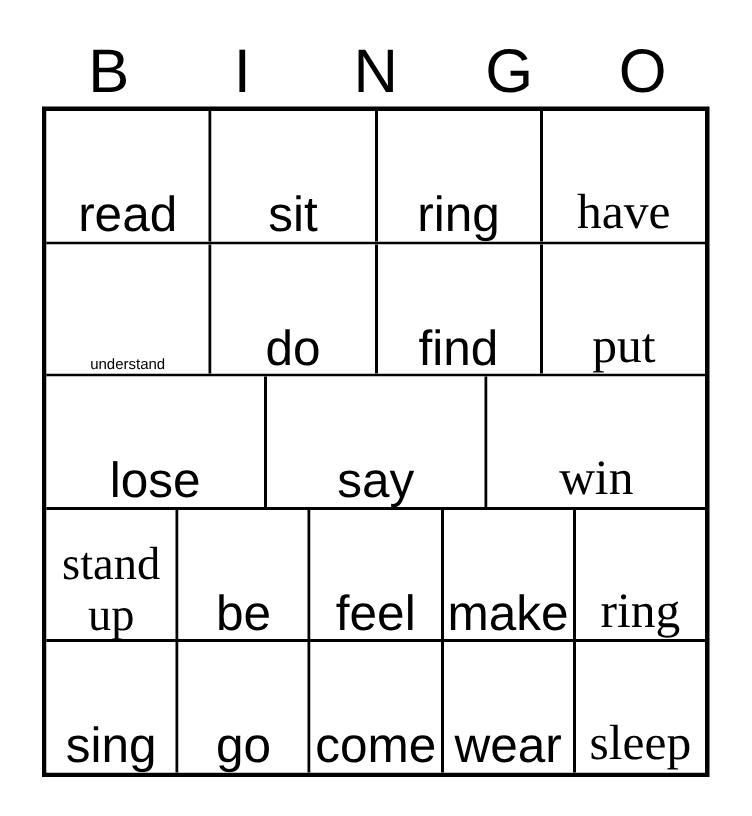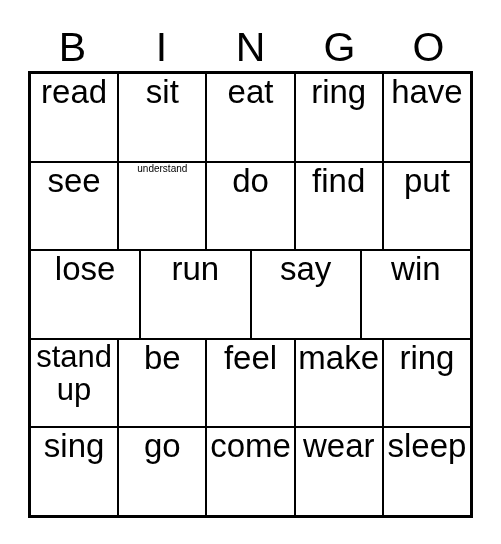--- a/index.html
+++ b/index.html
@@ -66,47 +66,49 @@
     border-bottom: 2px solid #000000;
     min-height: 0;
   }
   .bingo-row:last-child {
     border-bottom: none;
   }
   .bingo-cell {
     flex: 1 1 0;
     border-right: 2px solid #000000;
     display: flex;
-    align-items: flex-start;
+    align-items: flex-end;
     justify-content: center;
     text-align: center;
     box-sizing: border-box;
     padding: 0 12px;
     min-width: 0;
     overflow: hidden;
     background: #ffffff;
   }
   .bingo-cell:last-child {
     border-right: none;
+    font-family: Liberation Serif, serif;
   }
   .cell-text {
     font-size: 33px;
     line-height: 1.08;
     font-weight: 400;
     color: #000000;
     white-space: pre-line;
     user-select: none;
   }
   
   .cell-text.small {
     font-size: 10px;
     line-height: 1.1;
   }
   .cell-text.wrap {
     font-size: 31px;
+    font-family: Liberation Serif, serif;
   }
 </style>
 </head>
 <body>
 
 <div id="bingo-card">
 
   <div id="bingo-header">
     <div class="header-letter">B</div>
     <div class="header-letter">I</div>
@@ -118,54 +120,45 @@
   <div id="bingo-grid">
 
     <div class="bingo-row">
       <div class="bingo-cell">
           <span class="cell-text">read</span>
         </div>
       <div class="bingo-cell">
           <span class="cell-text">sit</span>
         </div>
       <div class="bingo-cell">
-          <span class="cell-text">eat</span>
-        </div>
-      <div class="bingo-cell">
           <span class="cell-text">ring</span>
         </div>
       <div class="bingo-cell">
           <span class="cell-text">have</span>
         </div>
     </div>
 
     <div class="bingo-row">
       <div class="bingo-cell">
-          <span class="cell-text">see</span>
-        </div>
-      <div class="bingo-cell">
           <span class="cell-text small">understand</span>
         </div>
       <div class="bingo-cell">
           <span class="cell-text">do</span>
         </div>
       <div class="bingo-cell">
           <span class="cell-text">find</span>
         </div>
       <div class="bingo-cell">
           <span class="cell-text">put</span>
         </div>
     </div>
 
     <div class="bingo-row">
       <div class="bingo-cell">
           <span class="cell-text">lose</span>
-        </div>
-      <div class="bingo-cell">
-          <span class="cell-text">run</span>
         </div>
       <div class="bingo-cell">
           <span class="cell-text">say</span>
         </div>
       <div class="bingo-cell">
           <span class="cell-text">win</span>
         </div>
     </div>
 
     <div class="bingo-row">

